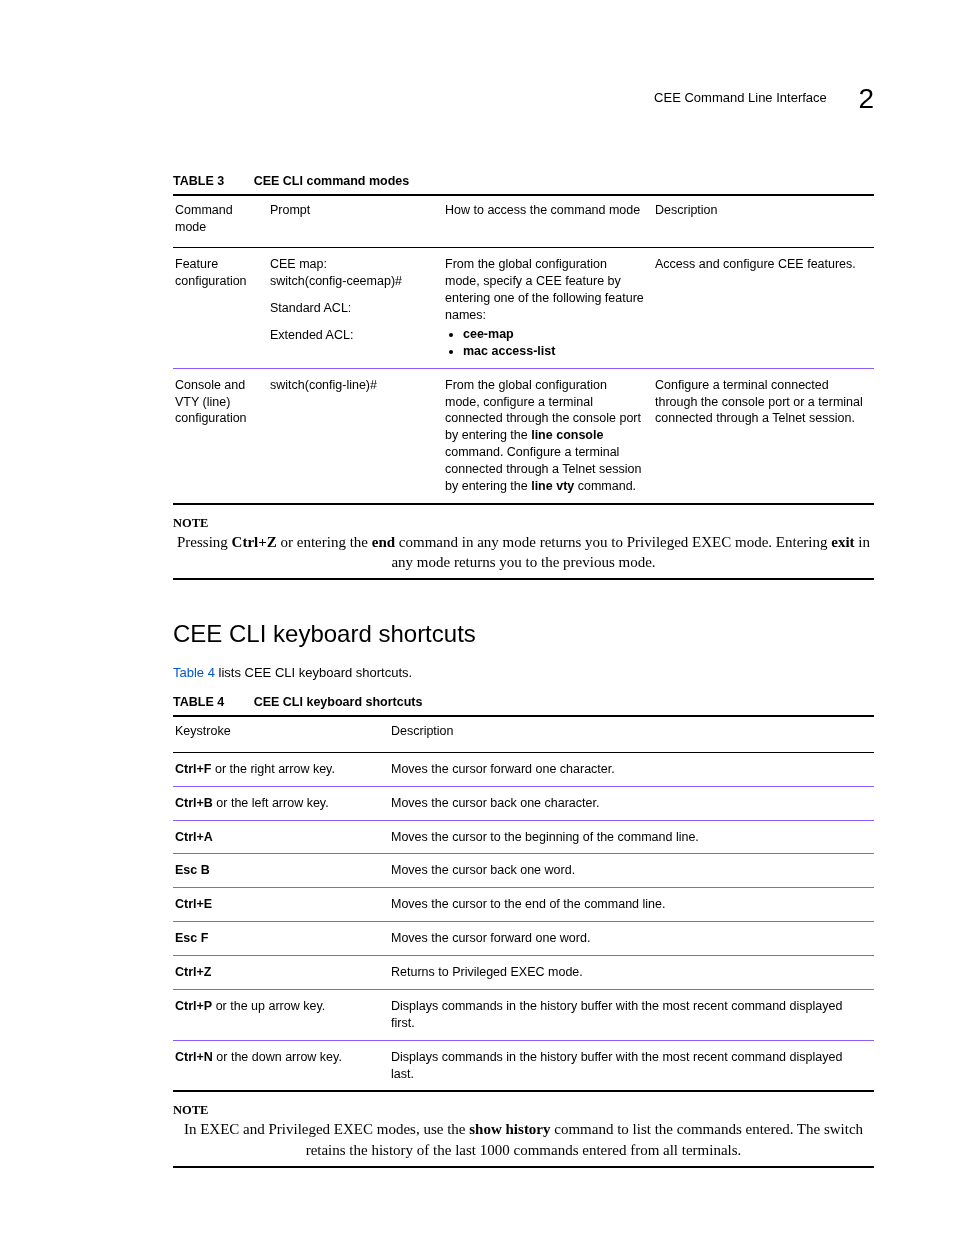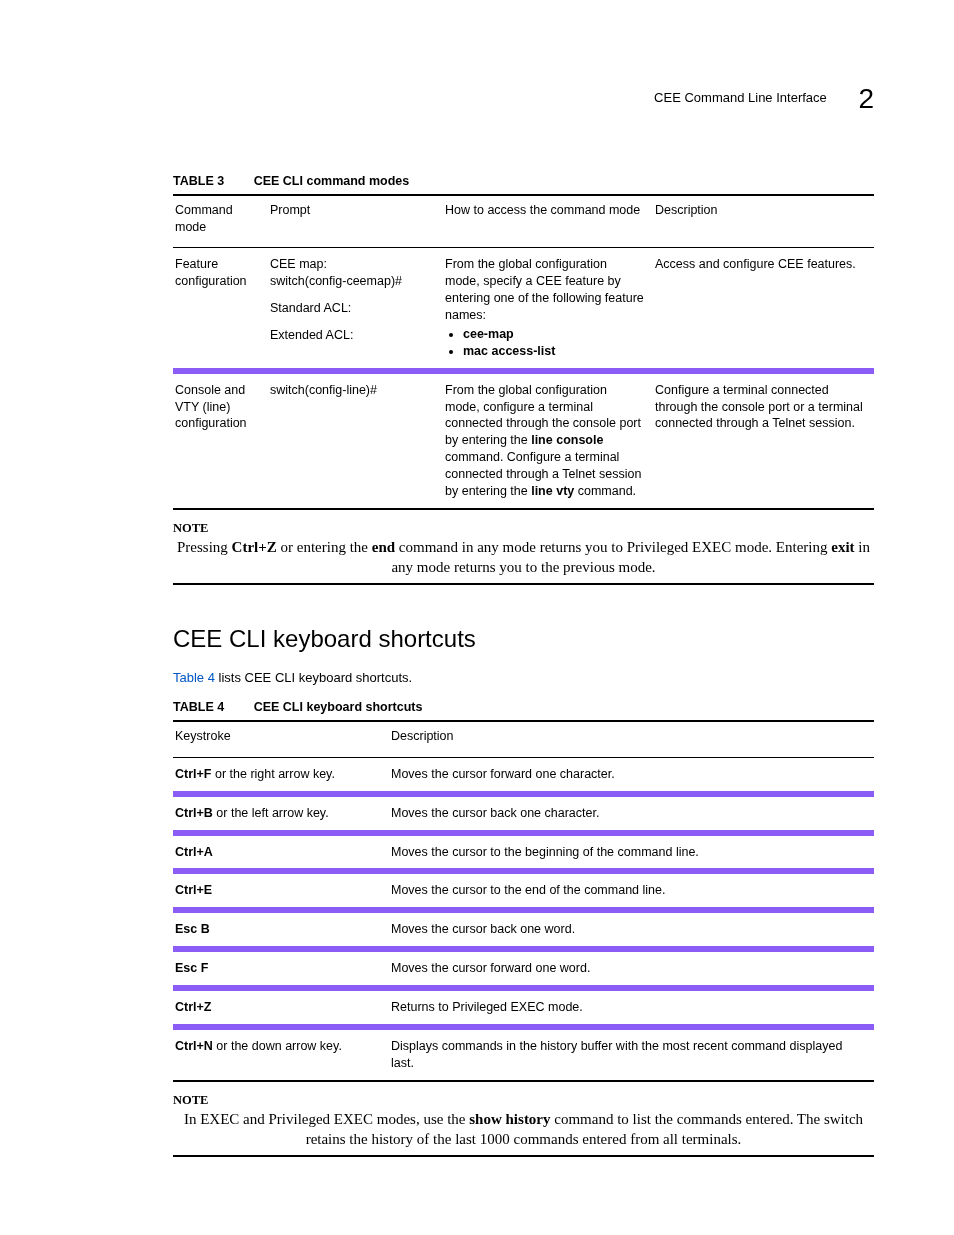--- a/index.html
+++ b/index.html
@@ -53,21 +53,21 @@
   }
   table.data thead th {
     border-top: 2px solid #000;
     border-bottom: 1px solid #000;
     text-align: left;
     font-weight: 400;
     vertical-align: top;
     padding: 6px 8px 12px 2px;
   }
   table.data tbody td {
-    border-bottom: 6px solid #8b5cf6;
+    border-bottom: 1px solid #8b5cf6;
     vertical-align: top;
     padding: 8px 8px 8px 2px;
   }
   table.data tbody tr:last-child td { border-bottom: 2px solid #000; }
 
   
   .t3 col.c1 { width: 95px; }
   .t3 col.c2 { width: 175px; }
   .t3 col.c3 { width: 210px; }
   .t3 col.c4 { width: auto; }
@@ -202,34 +202,38 @@
           </tr>
           <tr>
             <td><span class="bold">Ctrl+B</span><span> or the left arrow key.</span></td>
             <td>Moves the cursor back one character.</td>
           </tr>
           <tr>
             <td><span class="bold">Ctrl+A</span><span></span></td>
             <td>Moves the cursor to the beginning of the command line.</td>
           </tr>
           <tr>
+            <td><span class="bold">Esc B</span><span></span></td>
+            <td>Moves the cursor back one word.</td>
+          </tr>
+          <tr>
             <td><span class="bold">Ctrl+E</span><span></span></td>
             <td>Moves the cursor to the end of the command line.</td>
           </tr>
           <tr>
-            <td><span class="bold">Esc B</span><span></span></td>
-            <td>Moves the cursor back one word.</td>
-          </tr>
-          <tr>
             <td><span class="bold">Esc F</span><span></span></td>
             <td>Moves the cursor forward one word.</td>
           </tr>
           <tr>
             <td><span class="bold">Ctrl+Z</span><span></span></td>
             <td>Returns to Privileged EXEC mode.</td>
+          </tr>
+          <tr>
+            <td><span class="bold">Ctrl+P</span><span> or the up arrow key.</span></td>
+            <td>Displays commands in the history buffer with the most recent command displayed first.</td>
           </tr>
           <tr>
             <td><span class="bold">Ctrl+N</span><span> or the down arrow key.</span></td>
             <td>Displays commands in the history buffer with the most recent command displayed last.</td>
           </tr>
         </tbody>
     </table>
 
     <div class="note-block">
       <div class="note-heading">NOTE</div>

